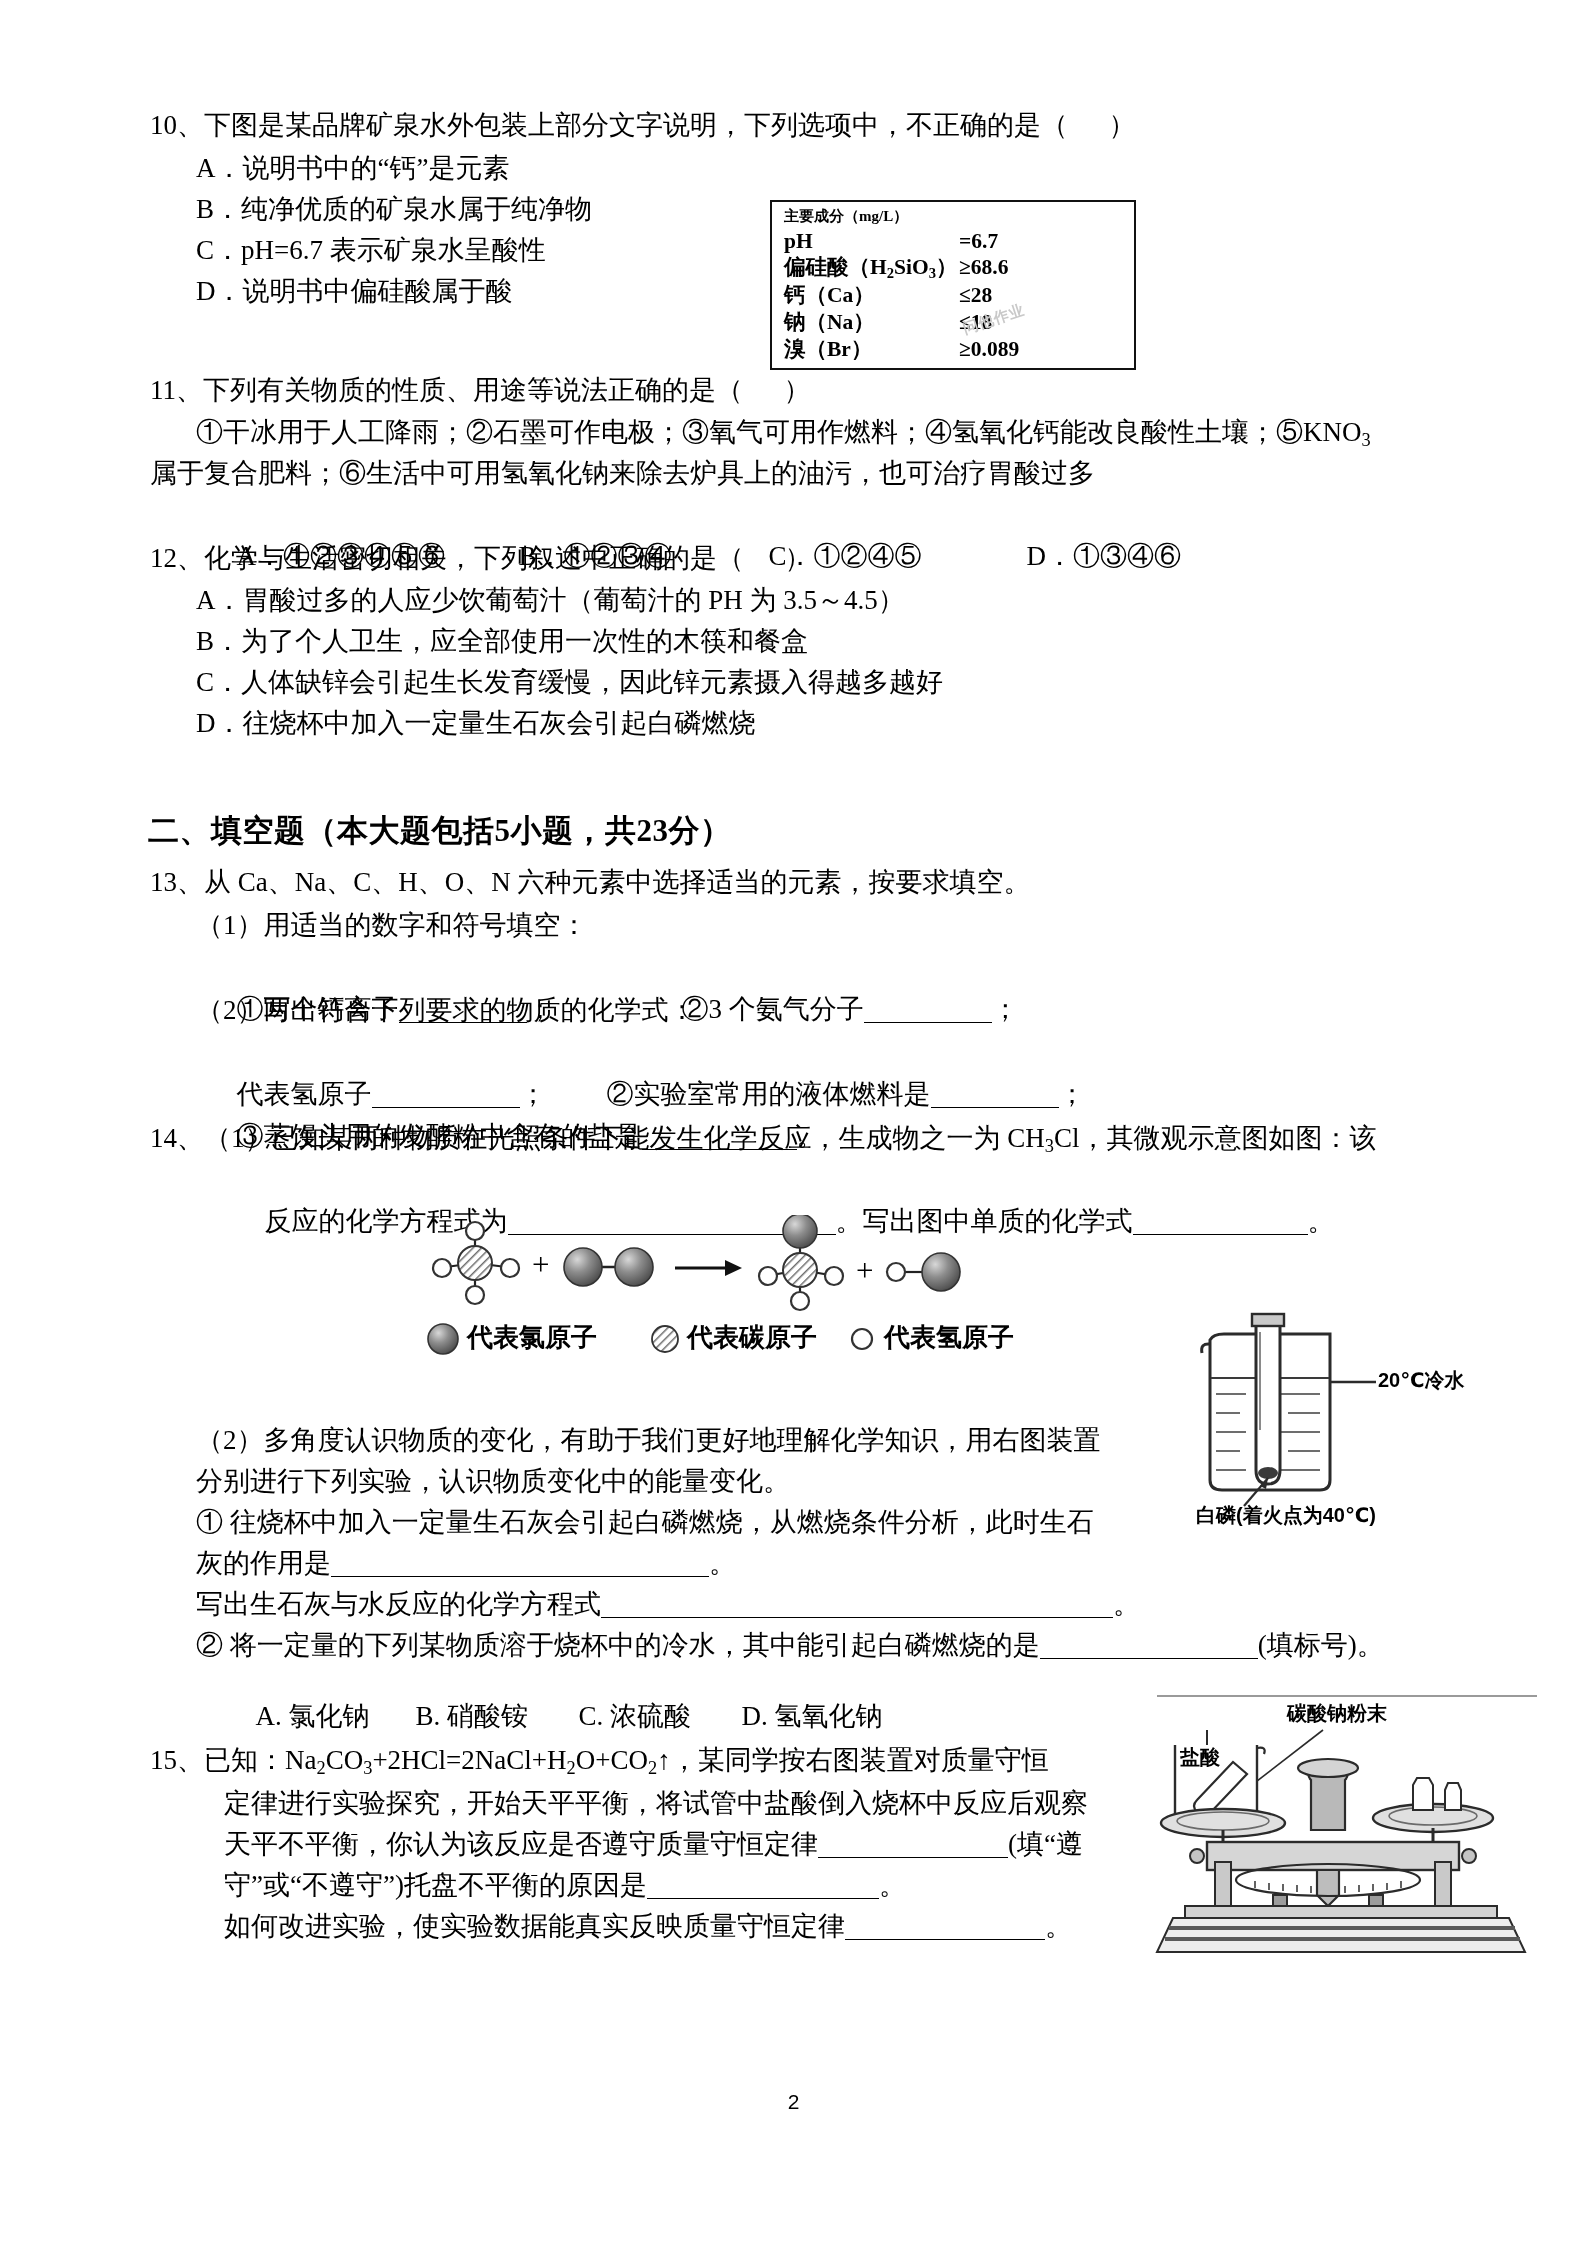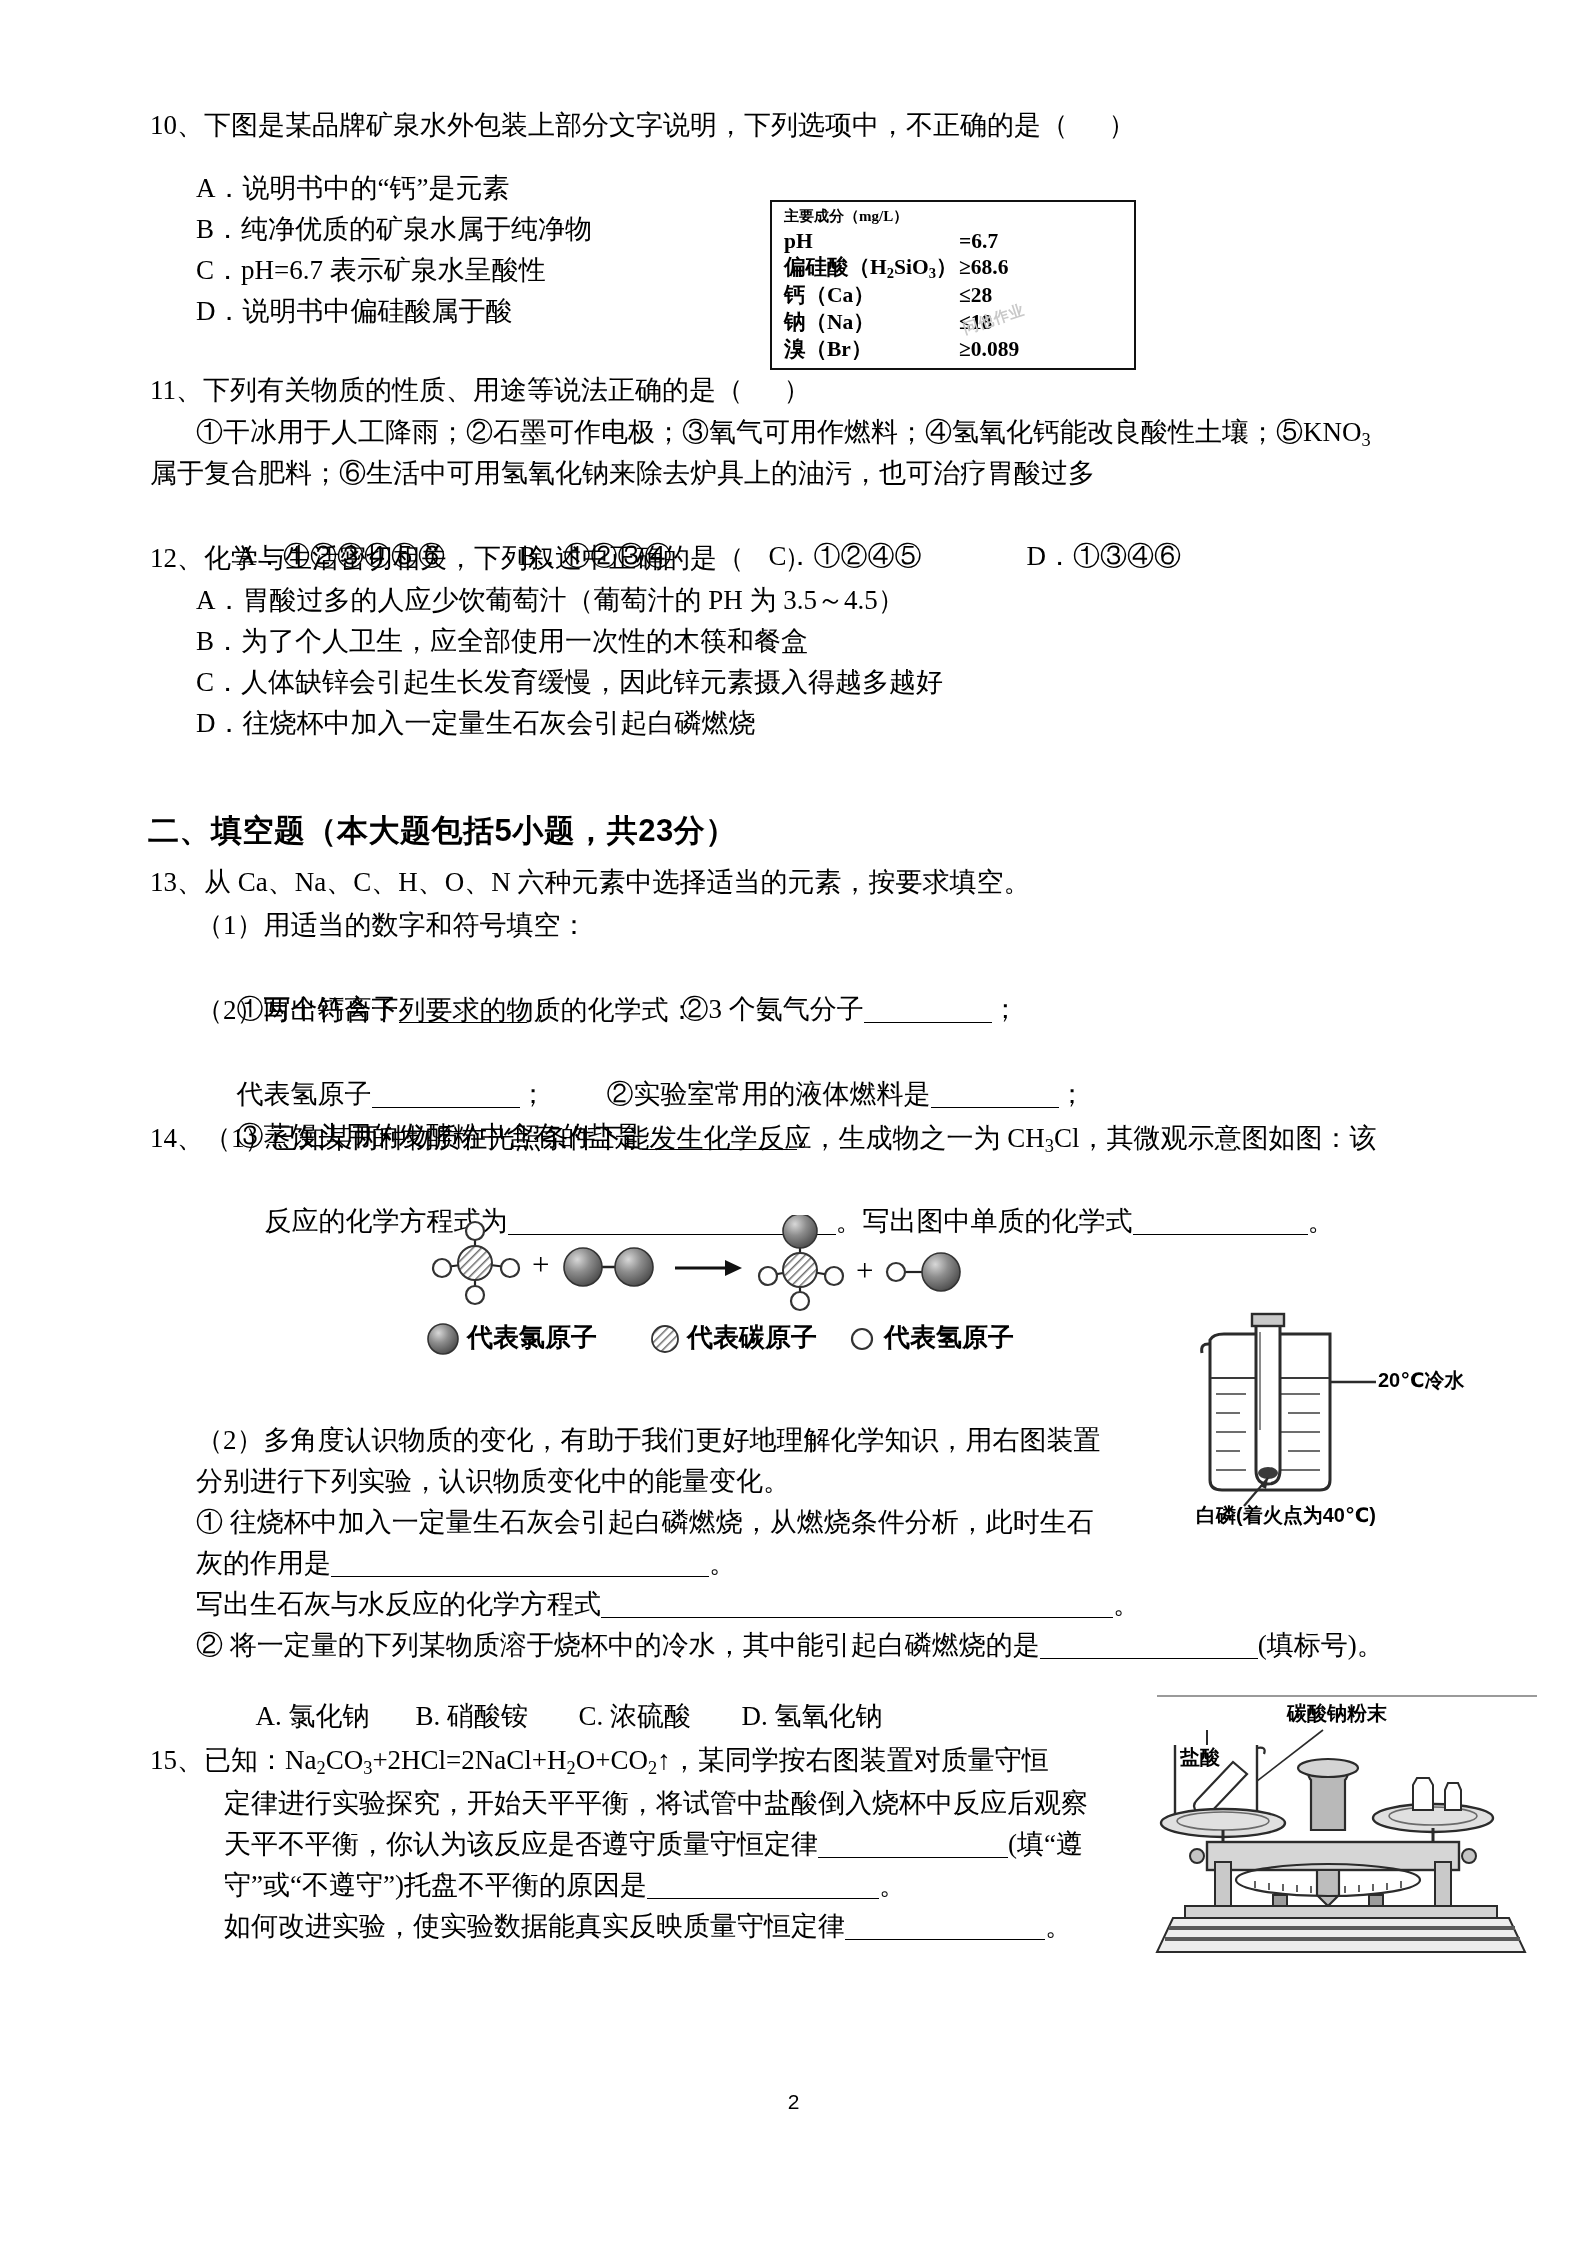--- a/index.html
+++ b/index.html
@@ -10,21 +10,21 @@
   }
   .page { position:absolute; left:0; top:0; width:1587px; height:2245px; }
 
   .blk { position:absolute; }
   .qline { font-size:27px; line-height:1.52; white-space:pre; }
   .opt { font-size:27px; line-height:1.52; white-space:pre; }
   sub { font-size:0.68em; vertical-align:-0.28em; }
 
   .sec-head {
     font-size:31px; font-weight:bold; letter-spacing:0.5px;
-    font-family:Liberation Sans, sans-serif;
+    font-family:Liberation Serif, serif;
   }
 
   .ul { display:inline-block; border-bottom:1.6px solid #000; height:1.1em; vertical-align:-0.18em; }
 
   
   .mw-box {
     position:absolute; border:2.2px solid #111; background:#fff;
     padding:5px 10px 6px 12px;
     font-family:"Liberation Serif","DejaVu Serif",serif;
   }
@@ -50,21 +50,21 @@
     font-family:"Liberation Sans","DejaVu Sans",sans-serif; }
 </style>
 </head>
 <body>
 
 <div class="page">
 
   <div class="blk" style="left:150px; top:105px;">
     <div class="qline">10、下图是某品牌矿泉水外包装上部分文字说明，下列选项中，不正确的是（      ）</div>
   </div>
-  <div class="blk" style="left:196px; top:148px;margin-top:20px;">
+  <div class="blk" style="left:196px; top:148px;">
     <div class="opt">A．说明书中的“钙”是元素</div>
     <div class="opt">B．纯净优质的矿泉水属于纯净物</div>
     <div class="opt">C．pH=6.7 表示矿泉水呈酸性</div>
     <div class="opt">D．说明书中偏硅酸属于酸</div>
   </div>
 
   <div class="mw-box" style="left:770px; top:200px; width:340px;">
     <div class="mw-title">主要成分（mg/L）</div>
     <div class="mw-row">
       <span class="mw-name">pH</span>

